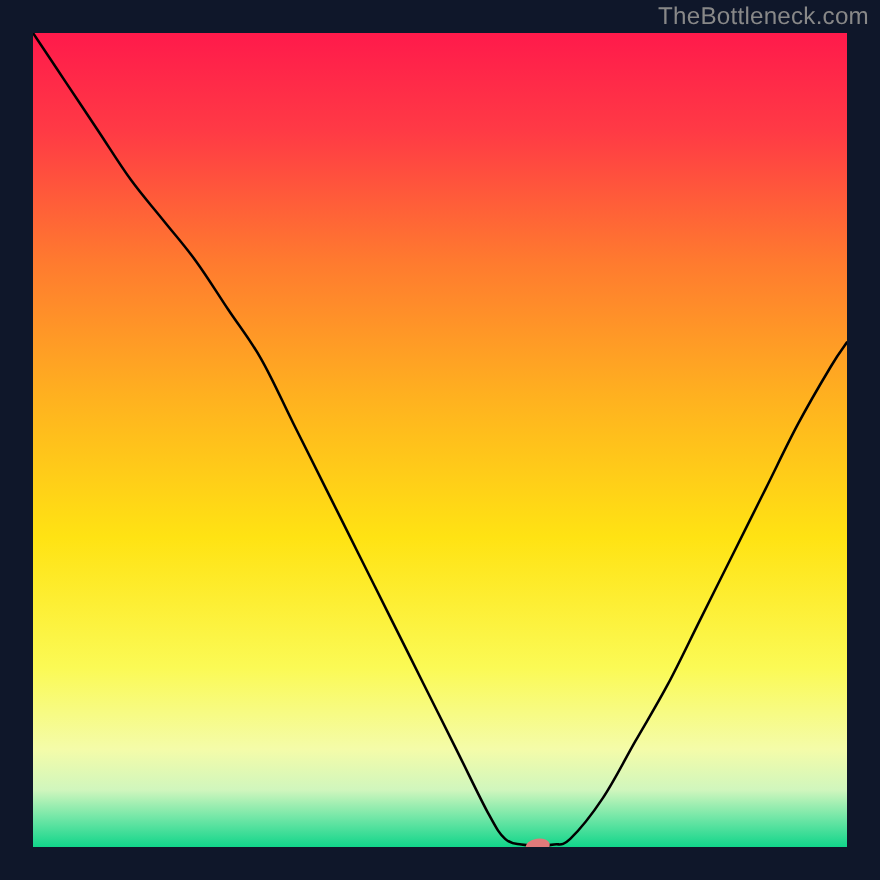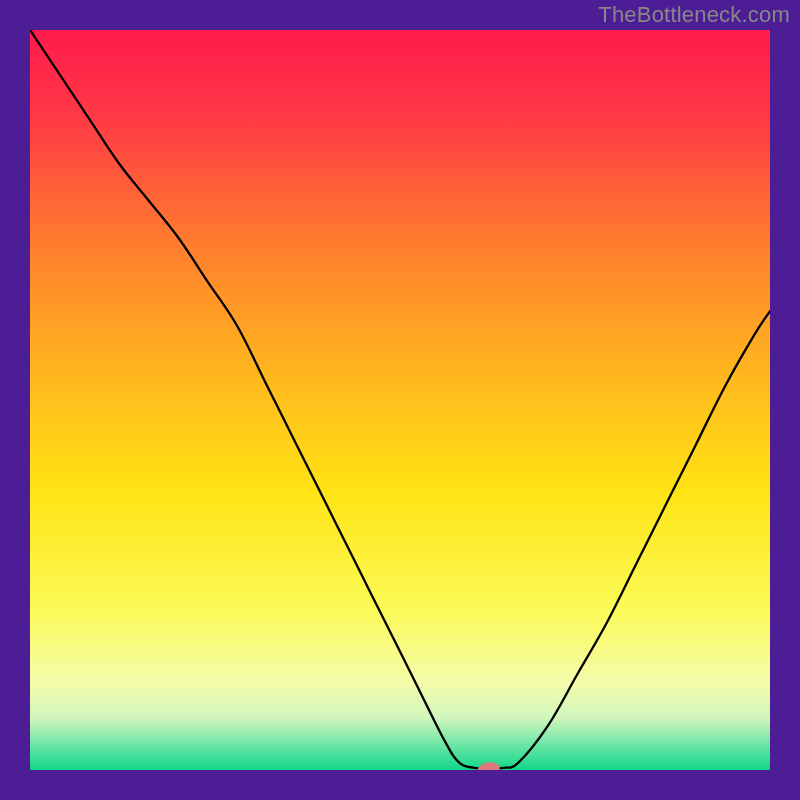--- a/index.html
+++ b/index.html
@@ -8,21 +8,21 @@
     width: 800px;
     height: 800px;
     background: #000;
     overflow: hidden;
     font-family: Arial, Helvetica, sans-serif;
   }
   .frame {
     position: relative;
     width: 800px;
     height: 800px;
-    background: #4c1d95;
+    background: #0f172a;
   }
   .watermark {
     position: absolute;
     top: 2px;
     right: 10px;
     color: #888;
     font-size: 22px;
     font-weight: 500;
     letter-spacing: 0.2px;
     z-index: 10;

